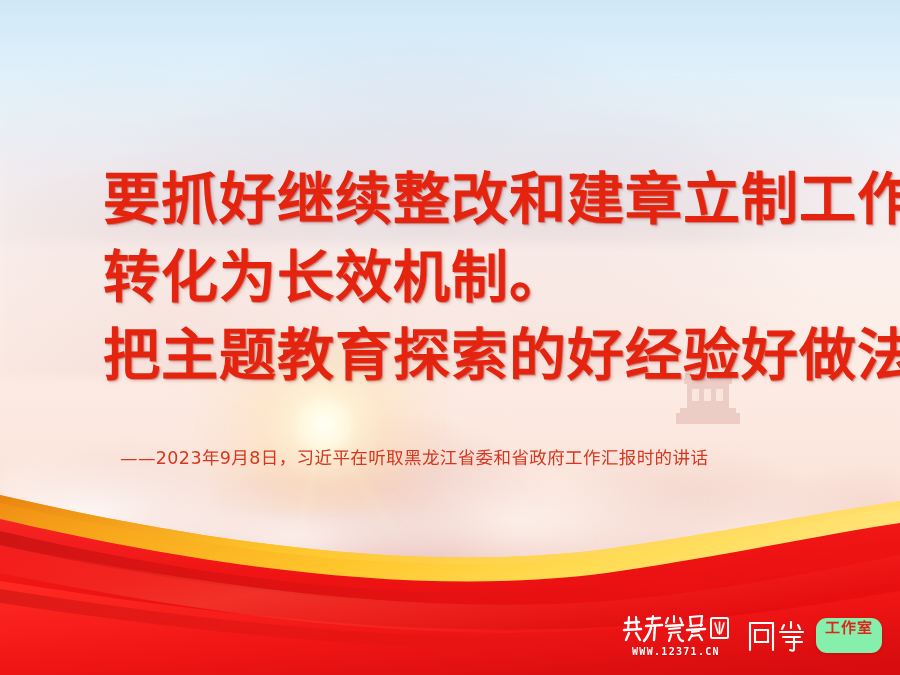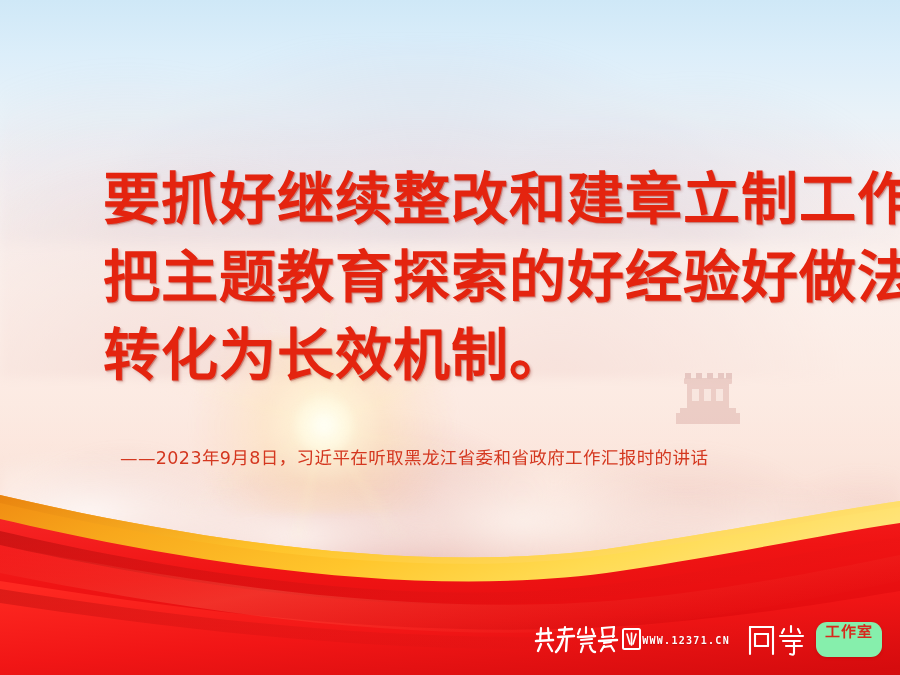--- a/index.html
+++ b/index.html
@@ -169,21 +169,21 @@
     width:900px;height:190px;
   }
 
   
   .logos{
     position:absolute;right:18px;bottom:18px;
     display:flex;align-items:center;gap:16px;
   }
 
   .logo-12371{
-    display:flex;flex-direction:row;align-items:center;
+    display:flex;flex-direction:column;align-items:center;
     line-height:1;
   }
   .logo-12371-mark{
     display:flex;align-items:flex-end;gap:2px;
   }
   .logo-12371-url{
     margin-top:3px;
     font-family:"DejaVu Sans Mono","Liberation Mono",monospace;
     font-size:10px;
     font-weight:700;
@@ -243,22 +243,22 @@
       <g fill="#f2dcd6">
         <rect x="24" y="27" width="7" height="12"></rect>
         <rect x="36" y="27" width="7" height="12"></rect>
         <rect x="48" y="27" width="7" height="12"></rect>
       </g>
     </g>
   </svg>
 
   <div class="headline">
     <div class="hl-line">要抓好继续整改和建章立制工作，</div>
+    <div class="hl-line">转化为长效机制。</div>
     <div class="hl-line">把主题教育探索的好经验好做法</div>
-    <div class="hl-line">转化为长效机制。</div>
   </div>
 
   <div class="attribution">——2023年9月8日，习近平在听取黑龙江省委和省政府工作汇报时的讲话</div>
 
   <svg class="ribbon" viewBox="0 0 900 190" preserveAspectRatio="none">
     <defs>
       <linearGradient id="goldGrad" x1="0" y1="0" x2="1" y2="0.25">
         <stop offset="0" stop-color="#F08C12"></stop>
         <stop offset="0.22" stop-color="#F8A81C"></stop>
         <stop offset="0.55" stop-color="#FFC62C"></stop>

